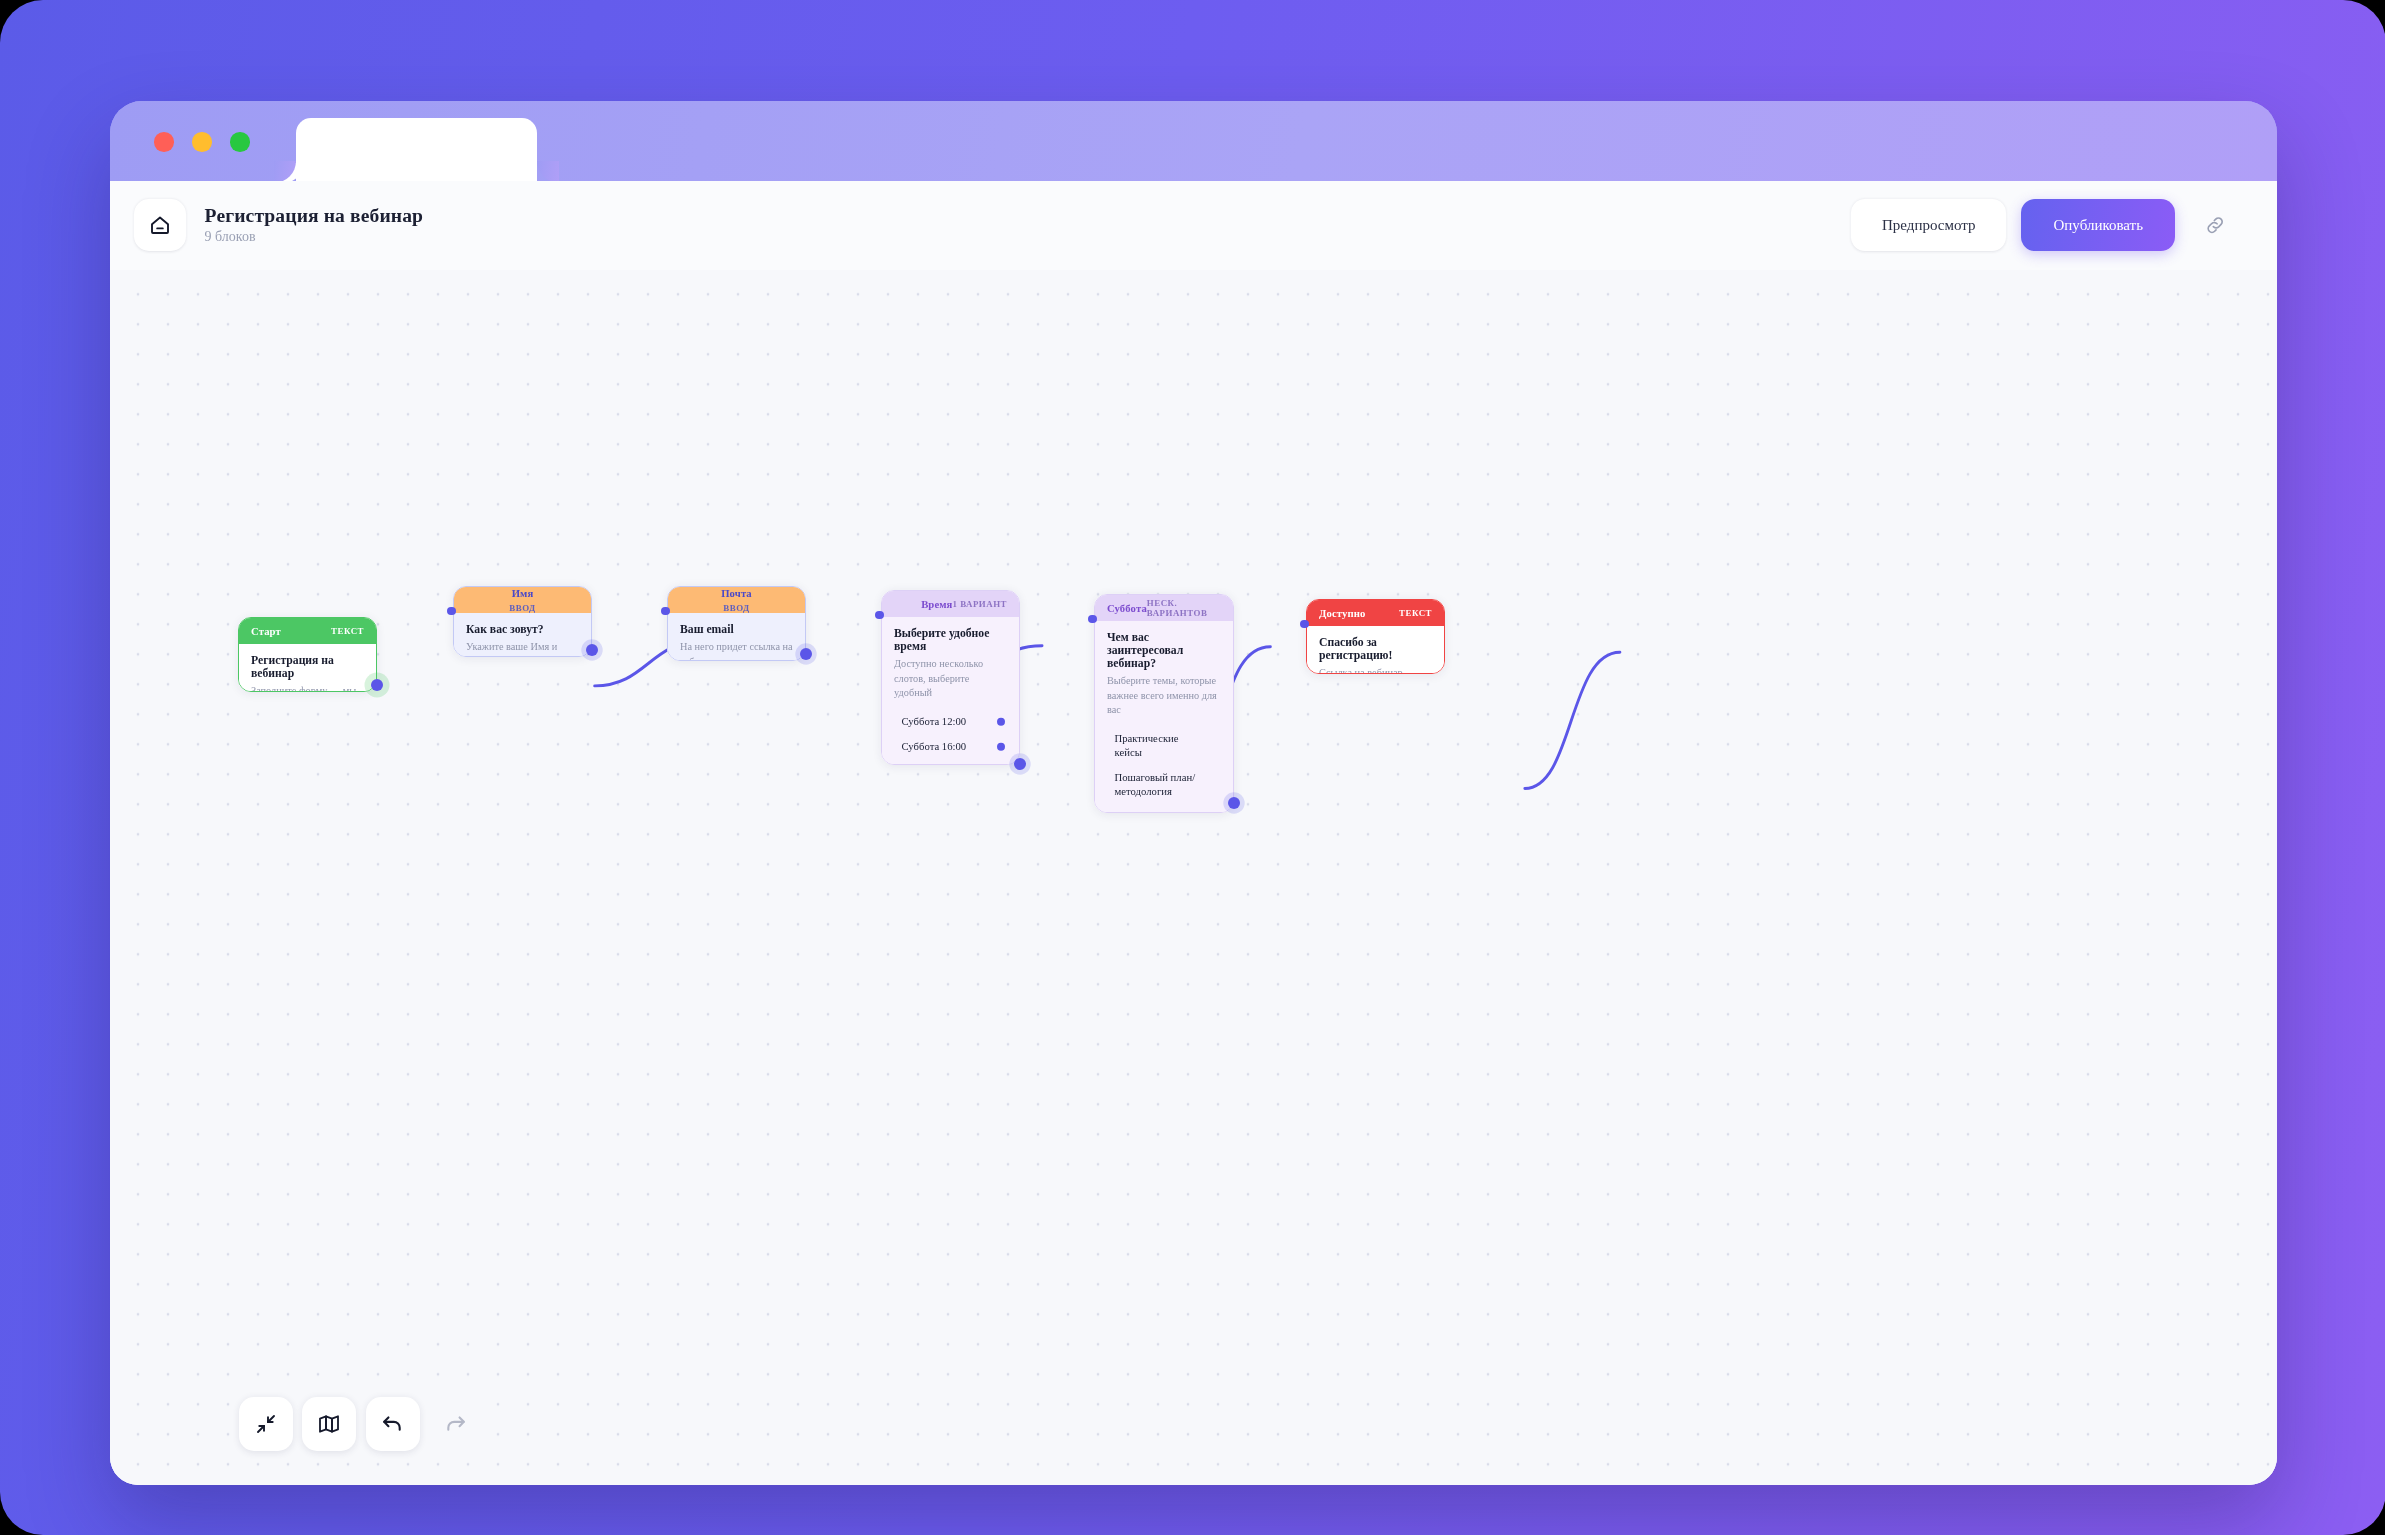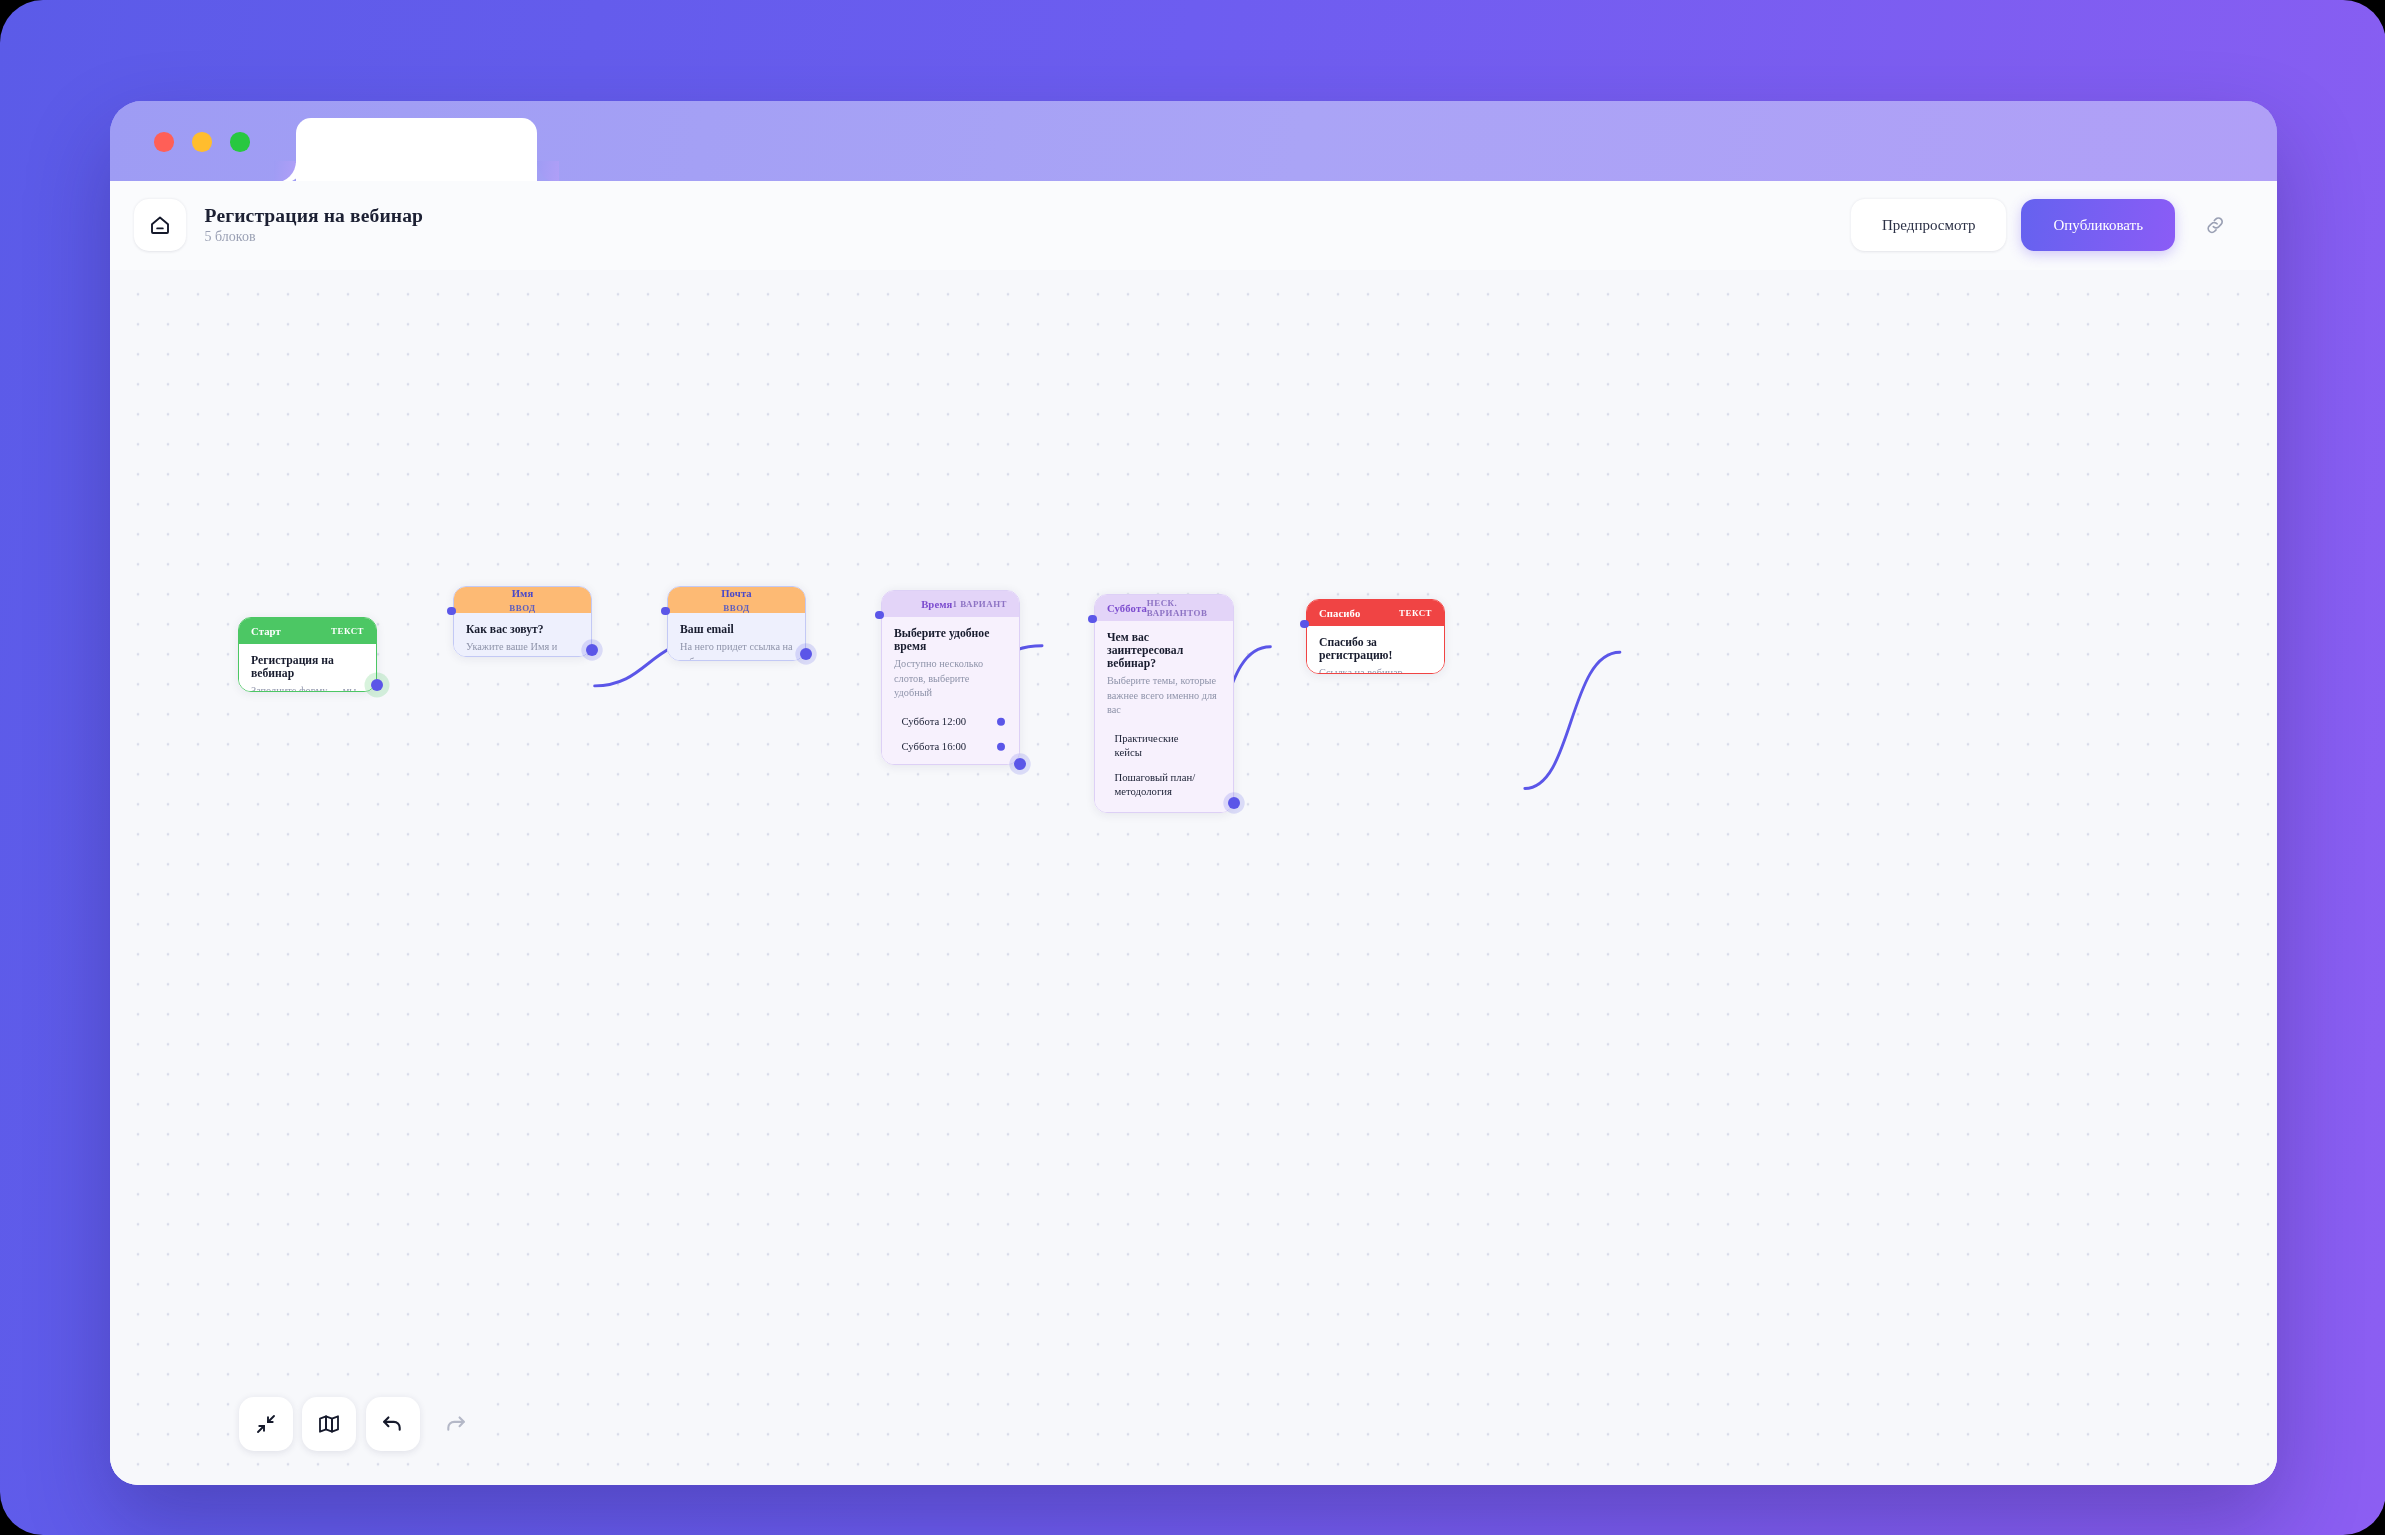--- a/index.html
+++ b/index.html
@@ -226,21 +226,21 @@
 
         <div class="home-btn">
           <svg width="24" height="24" viewBox="0 0 24 24" fill="none" stroke="#15192b" stroke-width="1.9" stroke-linecap="round" stroke-linejoin="round">
             <path d="M4 11.2 12 4.6l8 6.6V19a1 1 0 0 1-1 1H5a1 1 0 0 1-1-1z"></path>
             <path d="M9.2 15.4h5.6"></path>
           </svg>
         </div>
 
         <div class="titleblock">
           <div class="proj-title">Регистрация на вебинар</div>
-          <div class="proj-sub">5 блоков</div>
+          <div class="proj-sub">9 блоков</div>
         </div>
 
         <div class="spacer"></div>
 
         <button class="btn btn-ghost">Предпросмотр</button>
         <button class="btn btn-primary">Опубликовать</button>
 
         <div class="icon-btn">
           <svg width="22.4" height="22.4" viewBox="0 0 24 24" fill="none" stroke="#9aa0b4" stroke-width="1.8" stroke-linecap="round" stroke-linejoin="round">
             <path d="M10 13.5a4 4 0 0 0 5.7.3l2.6-2.6a4 4 0 0 0-5.7-5.7l-1.5 1.5"></path>
@@ -355,21 +355,21 @@
               </div>
             </div>
           </div>
           <span class="port port-in" style="top:20.5px;"></span>
           <span class="port port-out port-glow-p" style="top:203px;"></span>
         </div>
 
         <div class="node n-end" style="left:1196px; top:329px; width:139px; height:75px;">
           <div class="node-inner">
             <div class="node-head">
-              <span class="node-kind">Спасибо</span>
+              <span class="node-kind">Доступно</span>
               <span class="node-badge">ТЕКСТ</span>
             </div>
             <div class="node-body">
               <div class="node-title">Спасибо за регистрацию!</div>
               <div class="node-desc">Ссылка на вебинар придет на ваш email за 3 дня до начала. Если письма нет —…</div>
             </div>
           </div>
           <span class="port port-in" style="top:20.5px;"></span>
         </div>
 

